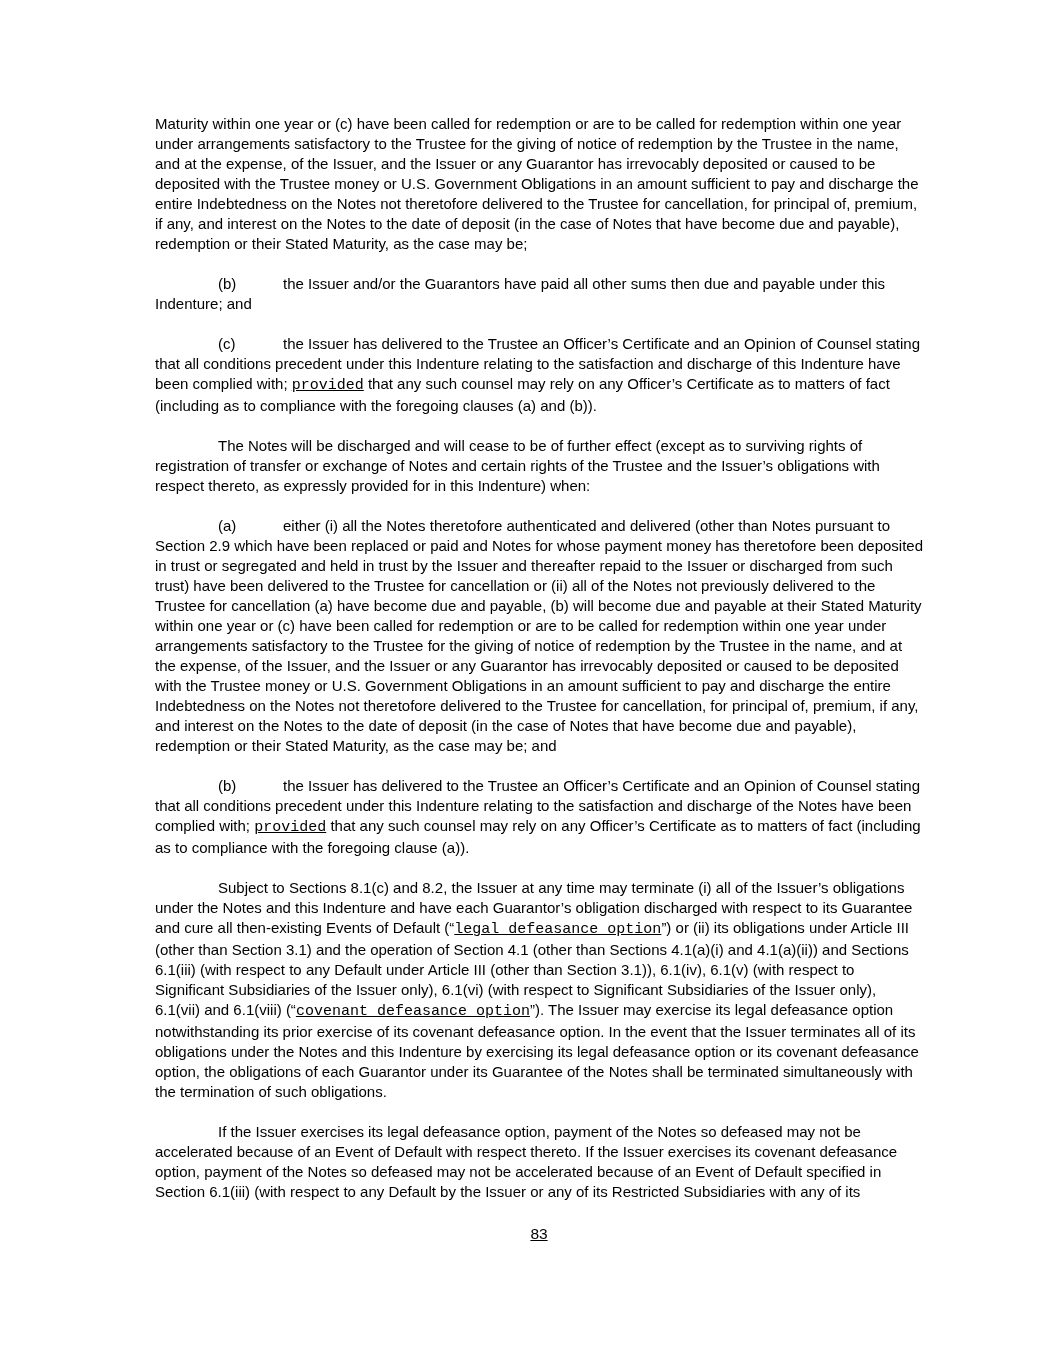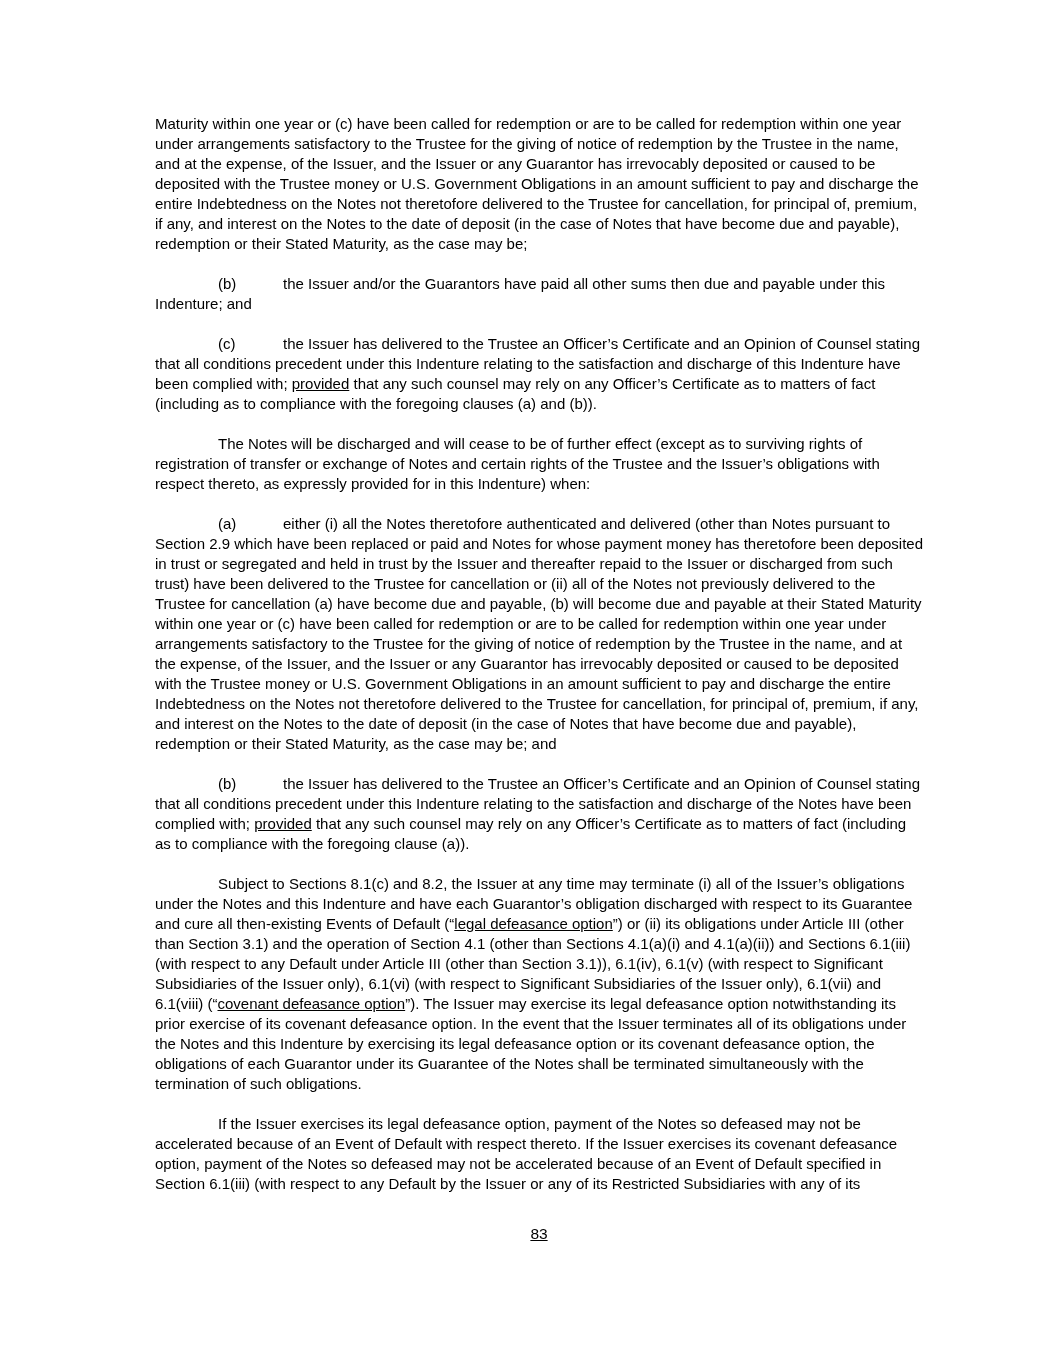--- a/index.html
+++ b/index.html
@@ -30,20 +30,21 @@
   p.para.indent {
     text-indent: 63px;
   }
   .clause-label {
     display: inline-block;
     width: 65px;
     text-indent: 0;
   }
   .u {
     text-decoration: underline;
+    font-family: Liberation Mono, monospace;
   }
   .page-number {
     position: absolute;
     left: 155px;
     top: 1224px;
     width: 768px;
     text-align: center;
     font-size: 15.5px;
     line-height: 20px;
     text-decoration: underline;

